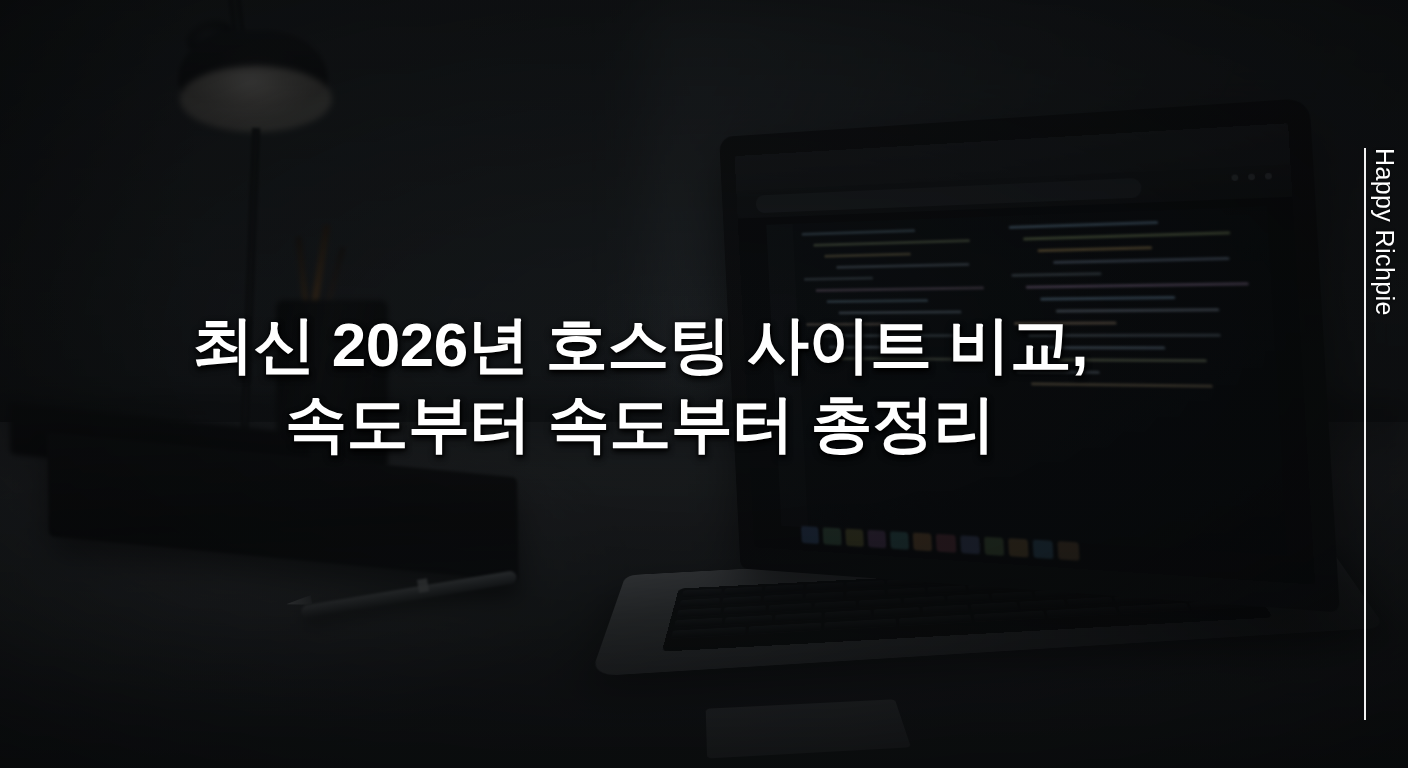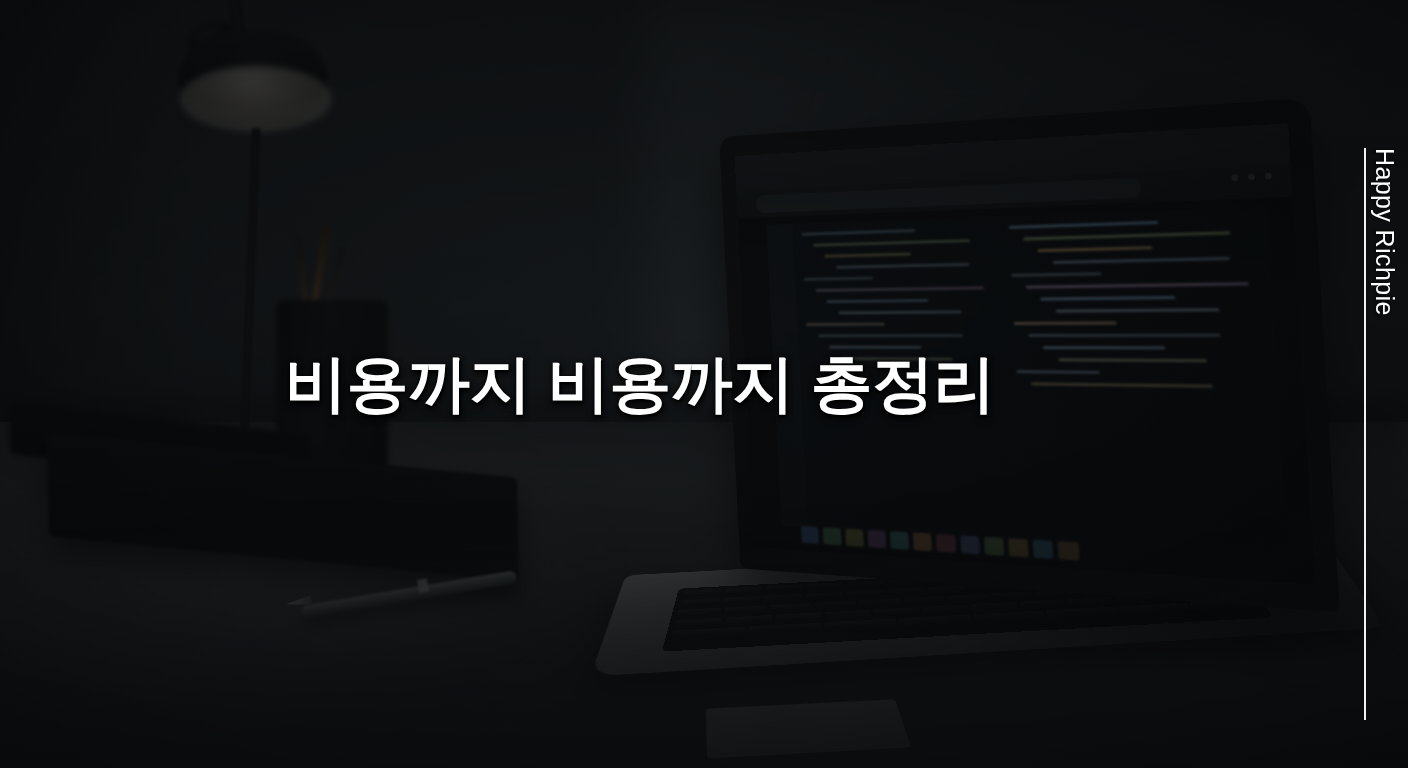--- a/index.html
+++ b/index.html
@@ -451,21 +451,22 @@
           </div>
       </div>
     </div>
 
     <div class="overlay-1"></div>
     <div class="overlay-2"></div>
     <div class="overlay-3"></div>
   </div>
 
   <div class="title-wrap">
-    <div class="title-line">비용까지 비용까지 총정리</div>
+    <div class="title-line">최신 2026년 호스팅 사이트 비교,</div>
+    <div class="title-line">속도부터 속도부터 총정리</div>
   </div>
 
   <div class="watermark">
     <div class="wm-rule"></div>
     <div class="wm-text">Happy Richpie</div>
   </div>
 
 </div>
 
 </body></html>

